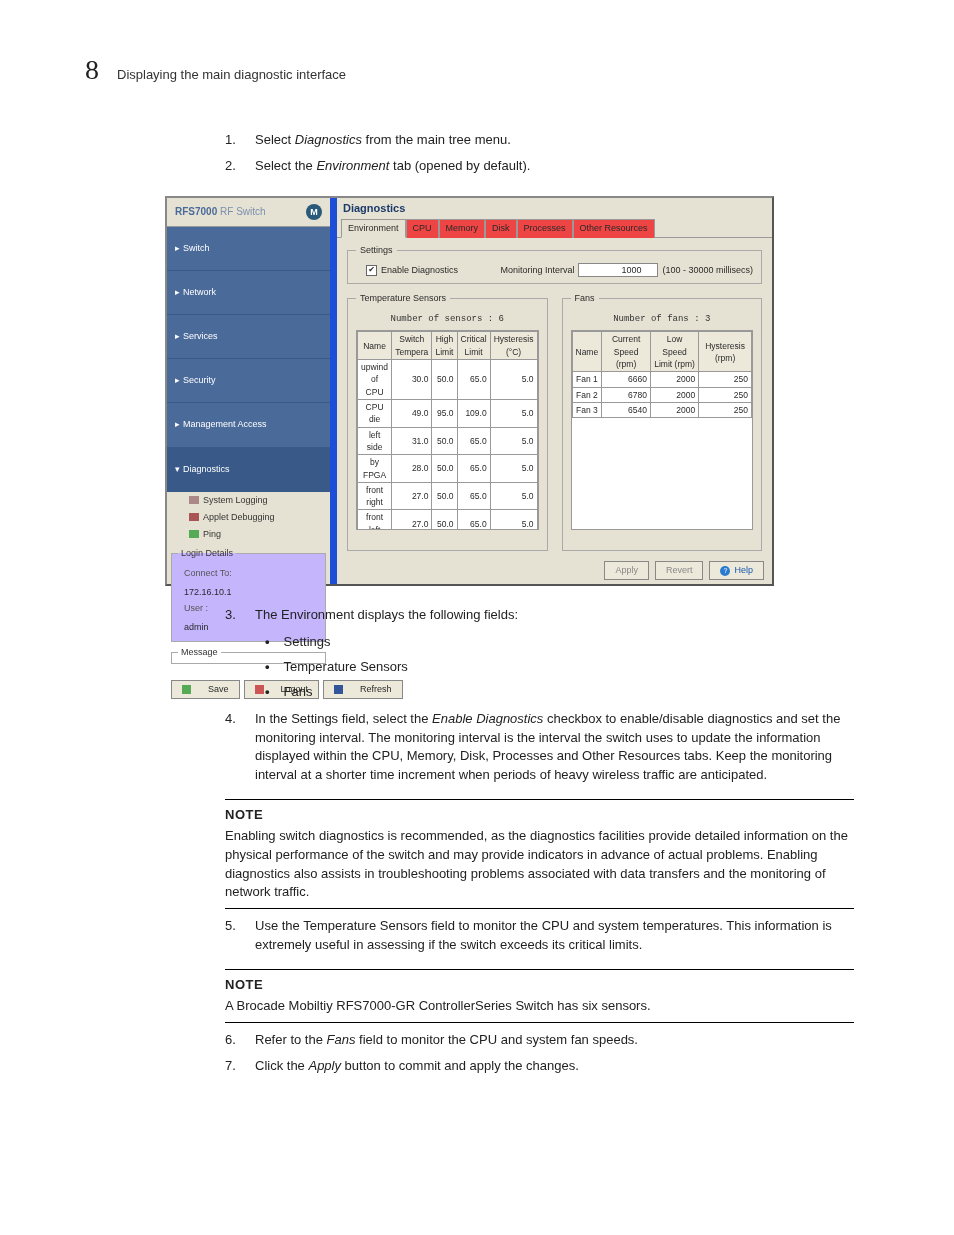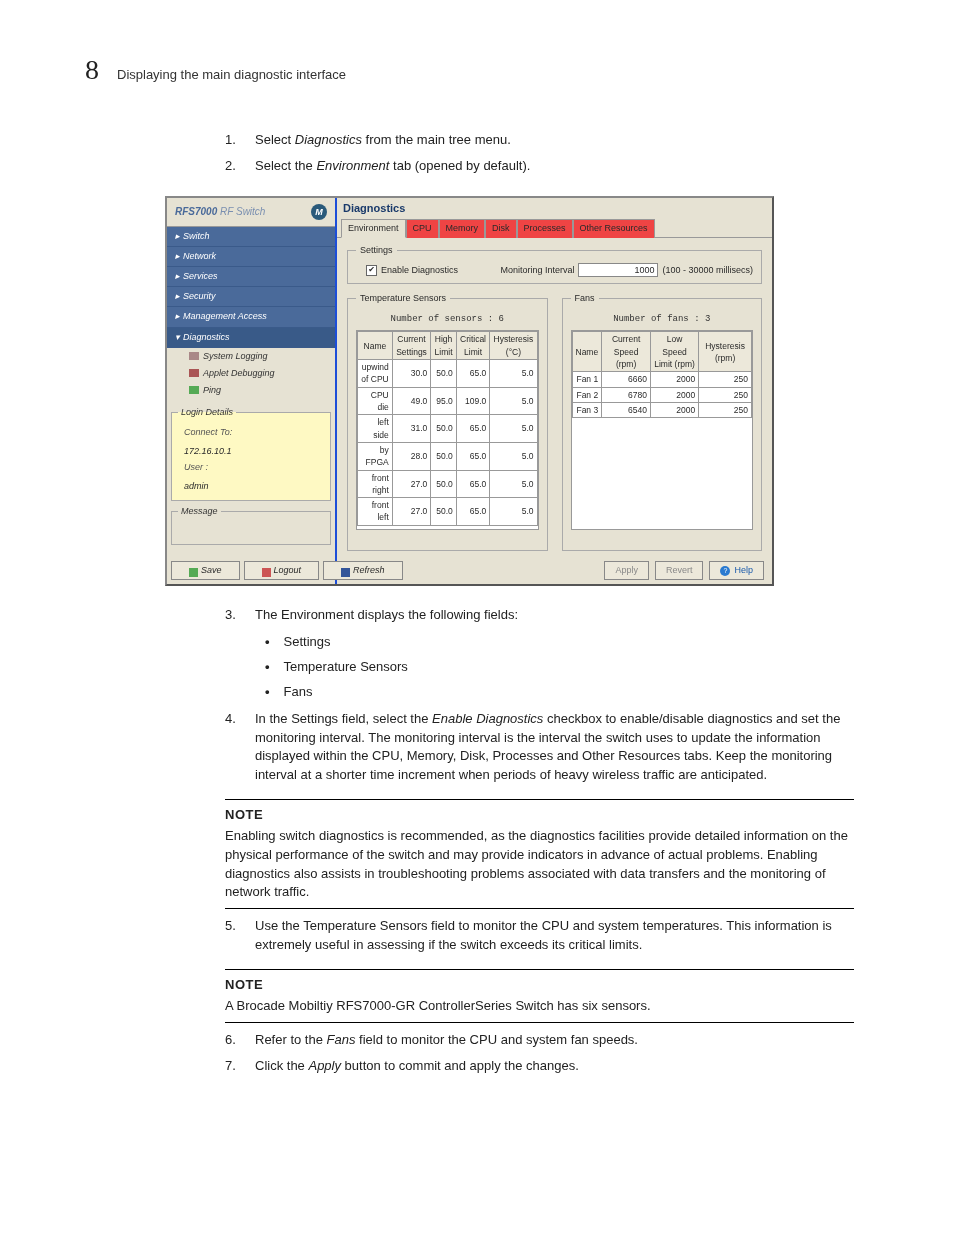--- a/index.html
+++ b/index.html
@@ -35,96 +35,95 @@
     border-bottom-color: #555;
     background: #E6E2D3;
     font-family: Tahoma, Arial, sans-serif;
     font-size: 9px;
     color: #2a2a2a;
     display: flex;
     height: 390px;
   }
   .sidebar {
     width: 170px;
-    border-right: 2px solid #1d4ed8;
+    border-right: 7px solid #1d4ed8;
     display: flex;
     flex-direction: column;
-    font-style: italic;
   }
   .brand {
     background: #E6E2D3;
     padding: 6px 8px;
     display: flex;
     align-items: center;
     justify-content: space-between;
     border-bottom: 1px solid #999;
   }
   .brand-text { color: #4a6a9a; font-weight: bold; font-size: 10px; }
   .brand-text .light { color: #7a8fb0; font-weight: normal; }
   .brand-logo {
     width: 16px; height: 16px; border-radius: 50%;
     background: #2a5a7a; color: #fff; display: flex;
     align-items: center; justify-content: center; font-size: 9px; font-weight: bold;
   }
   .tree { flex: 1; }
   .tree-item {
     background: #4a6a9a;
     color: #fff;
-    padding: 3px 8px;
+    padding: 15px 8px;
     border-bottom: 1px solid #3a5a8a;
     cursor: pointer;
   }
   .tree-item.expanded { background: #395a88; }
   .tree-caret { display: inline-block; width: 8px; }
   .tree-sub {
     background: #E6E2D3;
     color: #333;
     padding: 2px 6px 2px 22px;
     border-bottom: none;
   }
   .tree-sub .ico { display:inline-block; width:10px; height:8px; background:#a88; margin-right:4px; vertical-align:middle; }
-  .login-box { border:1px solid #aaa; margin:4px; padding:4px 6px; font-size:9px; background:#fef9c3; }
+  .login-box { border:1px solid #aaa; margin:4px; padding:4px 6px; font-size:9px; background:#c4b5fd; }
   .login-box legend, .msg-box legend { font-size:9px; padding:0 3px; color:#333; }
   .login-row { display:flex; gap:6px; margin:3px 0 3px 6px;flex-direction:column; }
   .login-label { width:60px; color:#555; }
   .msg-box { border:1px solid #aaa; margin:0 4px 12px 4px; height:40px; padding:2px 6px; }
   .side-btns { display:flex; gap:4px; padding:4px; }
   .side-btn {
-    flex:1; border:1px solid #888; background:#ece8da; padding:2px 17px;
-    font-size:9px; cursor:pointer; display:flex; align-items:flex-end; gap:3px; justify-content:center;
+    flex:1; border:1px solid #888; background:#ece8da; padding:2px 10px;
+    font-size:9px; cursor:pointer; display:flex; align-items:center; gap:17px; justify-content:center;
   }
   .mini-ico { width:9px; height:9px; display:inline-block; }
 
   .main { flex:1; display:flex; flex-direction:column; }
   .main-title { font-weight:bold; color:#1a3a6a; padding:3px 6px 1px 6px; font-size:11px; }
   .tabs { display:flex; padding:0 4px; gap:0; border-bottom:1px solid #999; }
   .tab {
     border:1px solid #999; border-bottom:none; padding:2px 6px;
     background:#ef4444; font-size:9px; cursor:pointer; position:relative; top:1px;
   }
   .tab.active { background:#E6E2D3; border-bottom:1px solid #E6E2D3; }
   .content { flex:1; padding:6px 8px; display:flex; flex-direction:column; gap:8px; }
 
   fieldset.sbox { border:1px solid #aaa; padding:6px 8px; font-size:9px; }
   fieldset.sbox legend { padding:0 4px; }
   .settings-row { display:flex; align-items:center; gap:20px; }
   .chk { display:flex; align-items:center; gap:4px; margin-left:10px; }
   .chkbox { width:11px; height:11px; border:1px solid #666; background:#fff; display:flex; align-items:center; justify-content:center; font-size:8px; line-height:1; }
   .mon-field { display:flex; align-items:center; gap:4px; margin-left:auto; }
-  .mon-input { width:80px; height:14px; border:1px solid #888; background:#fff; text-align:right; padding:0 3px; font-size:9px; }
+  .mon-input { width:80px; height:14px; border:1px solid #888; background:#fff; text-align:right; padding:0 16px; font-size:9px; }
 
   .two-col { display:flex; gap:10px; flex:1; }
   .col fieldset { height: 100%; }
   .col { flex:1; }
   .count-label { text-align:center; color:#333; margin:2px 0 4px 0;font-family:Liberation Mono, monospace; }
   table.data { width:100%; border-collapse:collapse; background:#fff; font-size:8.5px; }
   table.data th, table.data td { border:1px solid #999; padding:1px 3px; }
   table.data th { background:#ece8da; font-weight:normal; text-align:center; }
   table.data td { text-align:right; }
-  table.data td:first-child { text-align:right; }
+  table.data td:first-child { text-align:center; }
   .table-wrap { background:#fff; border:1px solid #999; height:200px; overflow:hidden; }
 
   .action-row { display:flex; justify-content:flex-end; gap:6px; padding:4px 8px; }
   .abtn { border:1px solid #888; background:#ece8da; padding:2px 10px; font-size:9px; cursor:pointer; color:#888; }
   .abtn.help { color:#1a5aaa; display:flex; align-items:center; gap:4px; }
   .help-ico { width:10px; height:10px; border-radius:50%; background:#2a7ad0; color:#fff; display:inline-flex; align-items:center; justify-content:center; font-size:7px; }
 </style>
 </head>
 <body>
 
@@ -226,21 +225,21 @@
       <div class="two-col">
         <div class="col">
           <fieldset class="sbox">
             <legend>Temperature Sensors</legend>
             <div class="count-label">Number of sensors : 6</div>
             <div class="table-wrap">
               <table class="data" id="temp-table">
                 <thead>
                     <tr>
                   <th>Name</th>
-                  <th>Current Settings</th>
+                  <th>Switch Tempera</th>
                   <th>High Limit</th>
                   <th>Critical Limit</th>
                   <th>Hysteresis (°C)</th>
                 </tr>
                   </thead>
                 <tbody>
                     <tr>
                       <td>upwind of CPU</td>
                       <td>30.0</td>
                       <td>50.0</td>

